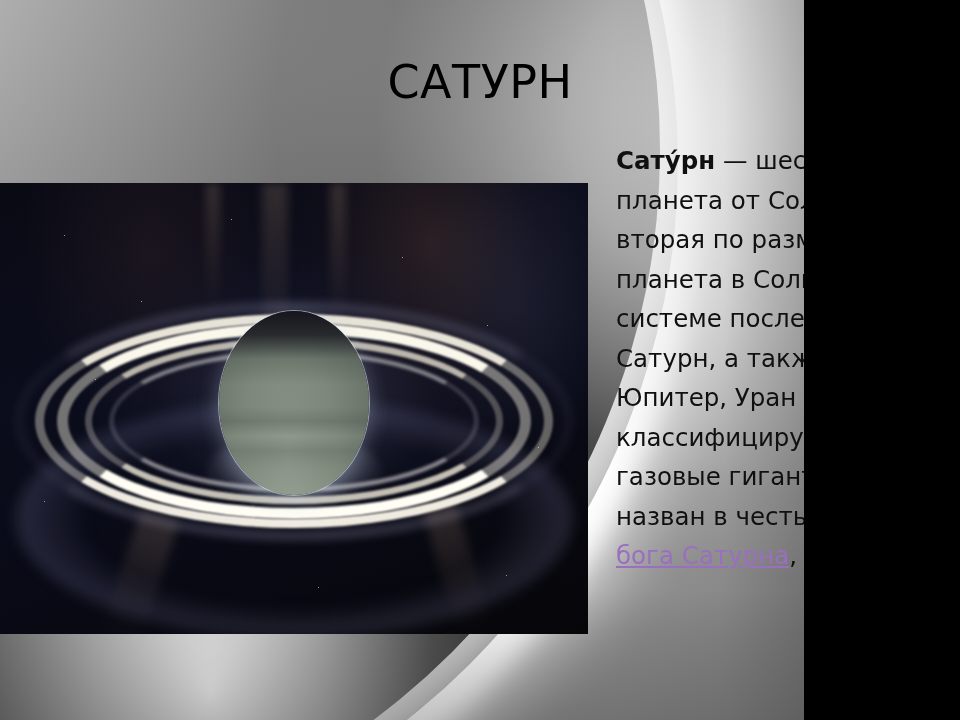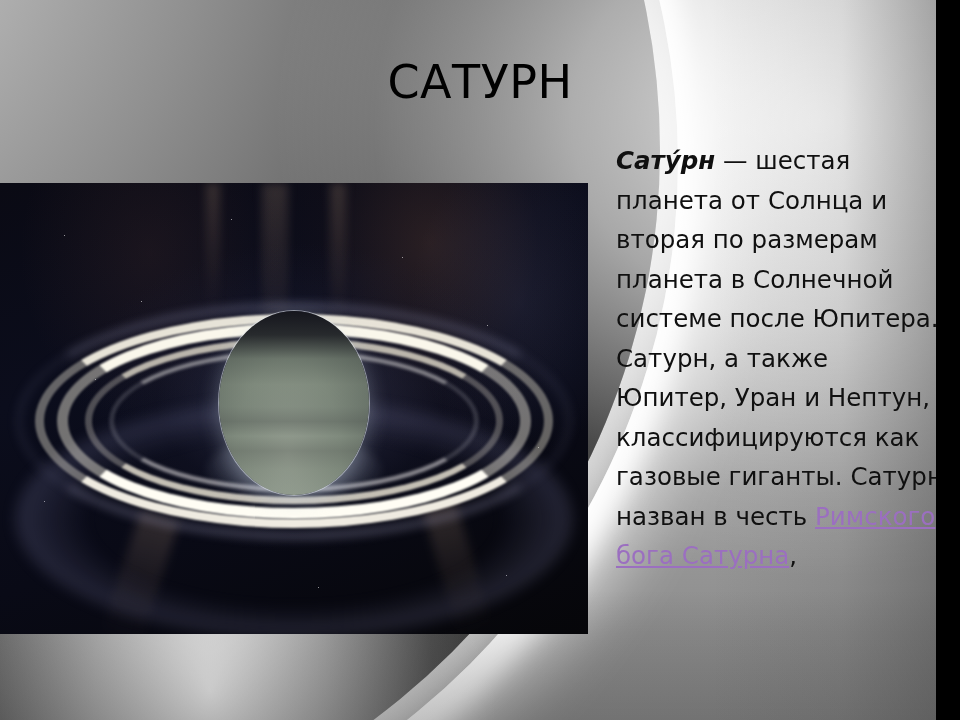--- a/index.html
+++ b/index.html
@@ -6,21 +6,21 @@
     margin: 0;
     padding: 0;
     background: #000;
   }
   body {
     font-family: "DejaVu Sans", "Liberation Sans", sans-serif;
   }
 
   #slide {
     position: relative;
-    width: 936px;
+    width: 804px;
     height: 720px;
     overflow: hidden;
     background: #ffffff;
   }
 
   
   .bg-layer {
     position: absolute;
     inset: 0;
     pointer-events: none;
@@ -241,21 +241,21 @@
   
   #bodytext {
     position: absolute;
     left: 616px;
     top: 141px;
     width: 330px;
     font-size: 24.5px;
     line-height: 39.5px;
     color: #101010;
   }
-  #bodytext b { font-weight: bold; font-style: italic; }
+  #bodytext b { font-weight: bold; }
   #bodytext .lnk {
     color: #9b6fc0;
     text-decoration: underline;
     text-decoration-color: #9b6fc0;
   }
 </style>
 </head>
 <body>
 
 <div id="slide">

